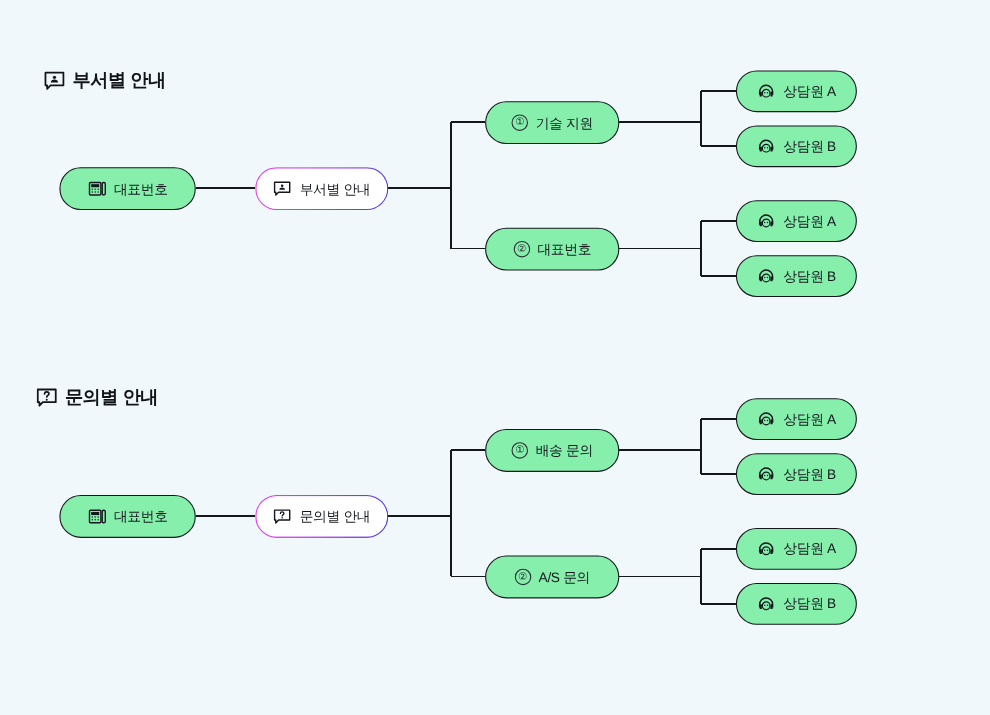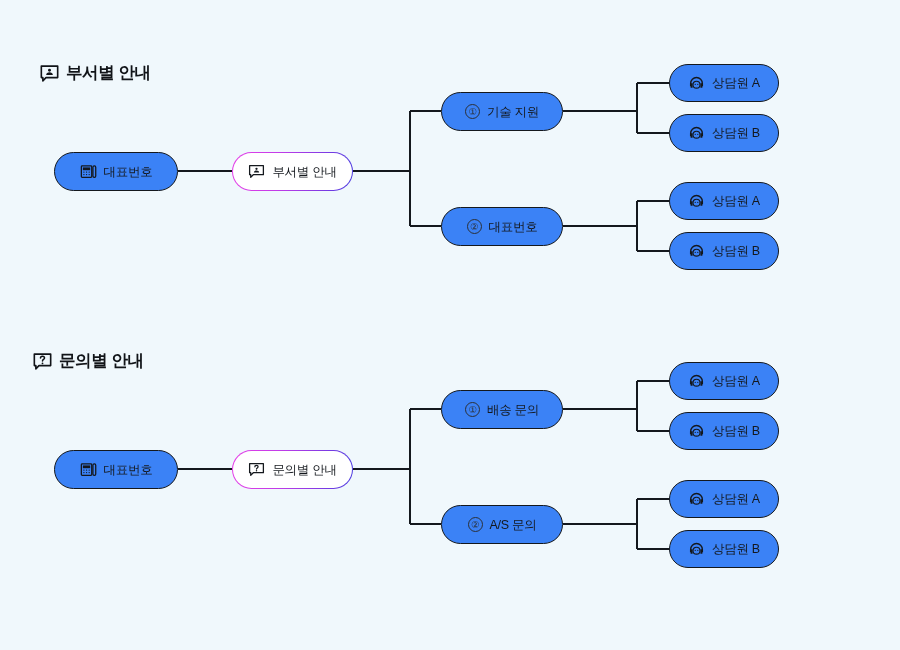--- a/index.html
+++ b/index.html
@@ -20,21 +20,21 @@
   }
   .section-title .ttl-icon { width:19px; height:19px; display:block; flex:0 0 19px; }
 
   
   .wires { position:absolute; inset:0; width:900px; height:650px; pointer-events:none; }
 
   
   .node {
     position:absolute;
     display:flex; align-items:center; justify-content:center; gap:7px;
-    background:#3b82f6;
+    background:#86efac;
     border:1.6px solid #14181d;
     border-radius:999px;
     font-size:12.5px; color:#14181d; letter-spacing:-0.3px;
     white-space:nowrap;
     z-index:3;
   }
   .node .n-icon { width:17px; height:17px; display:block; flex:0 0 17px; }
   .node .n-label { line-height:1; padding-top:1px; }
 
   

